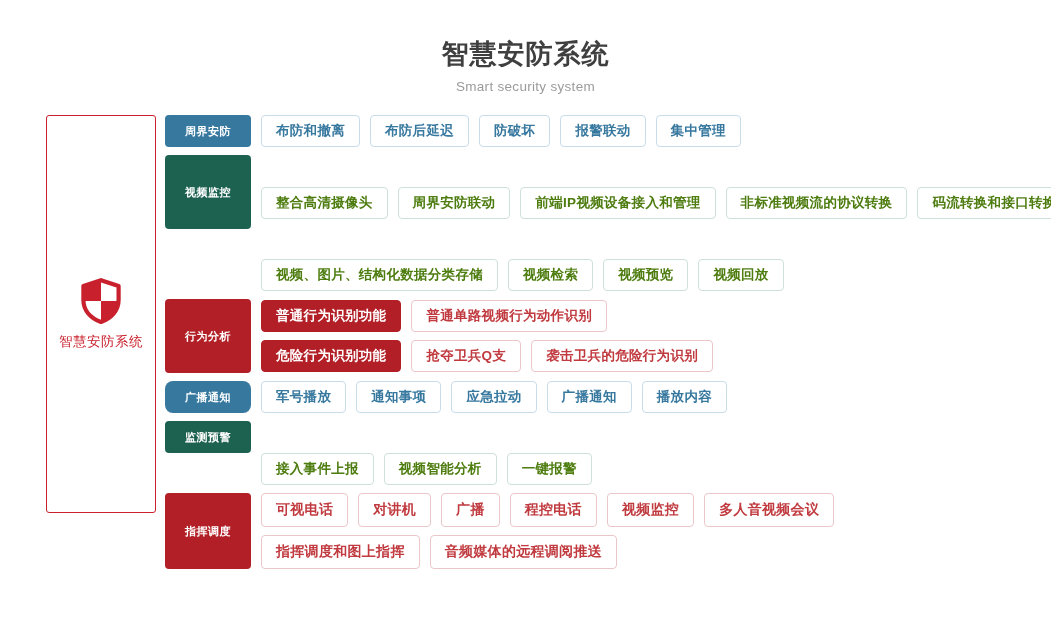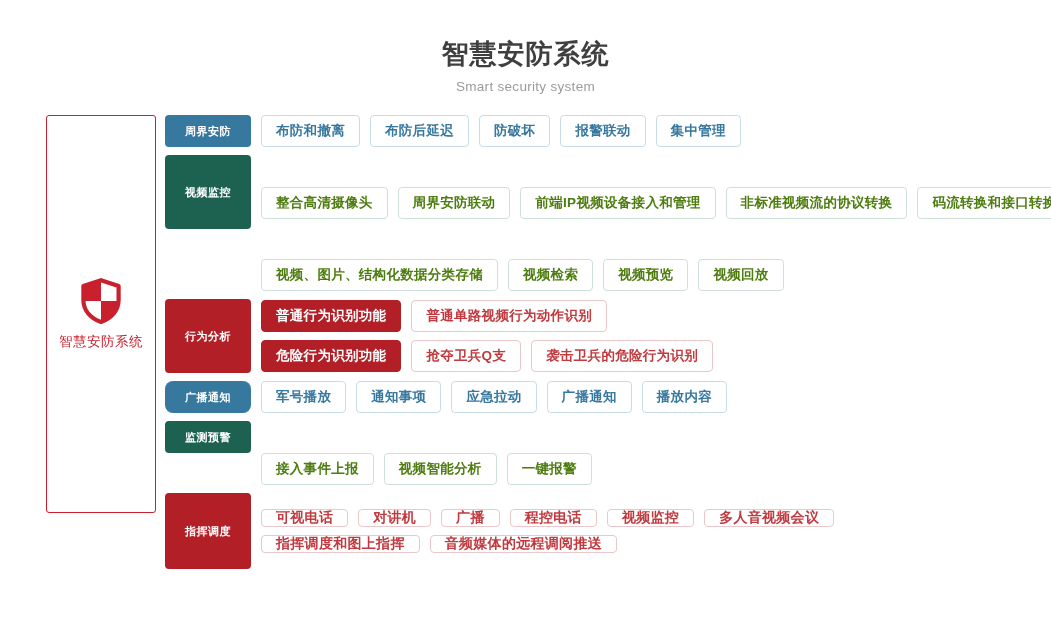--- a/index.html
+++ b/index.html
@@ -140,21 +140,21 @@
   }
 
   
   .row.r1 .cat  { height: 32px; }
   .row.r2 .cat  { height: 74px; }
   .row.r3 .cat  { height: 74px; }
   .row.r4 .cat  { height: 32px; border-radius: 8px; }
   .row.r5 .cat  { height: 32px; }
   .row.r6 .cat  { height: 76px; }
 
-  .row.r6 .item { height: 18px; font-size: 14px; }
+  .row.r6 .item { height: 34px; font-size: 14px; }
 </style>
 </head>
 <body>
 
 <div class="header">
   <div class="header-title">智慧安防系统</div>
   <div class="header-subtitle">Smart security system</div>
 </div>
 
 <div class="board">

